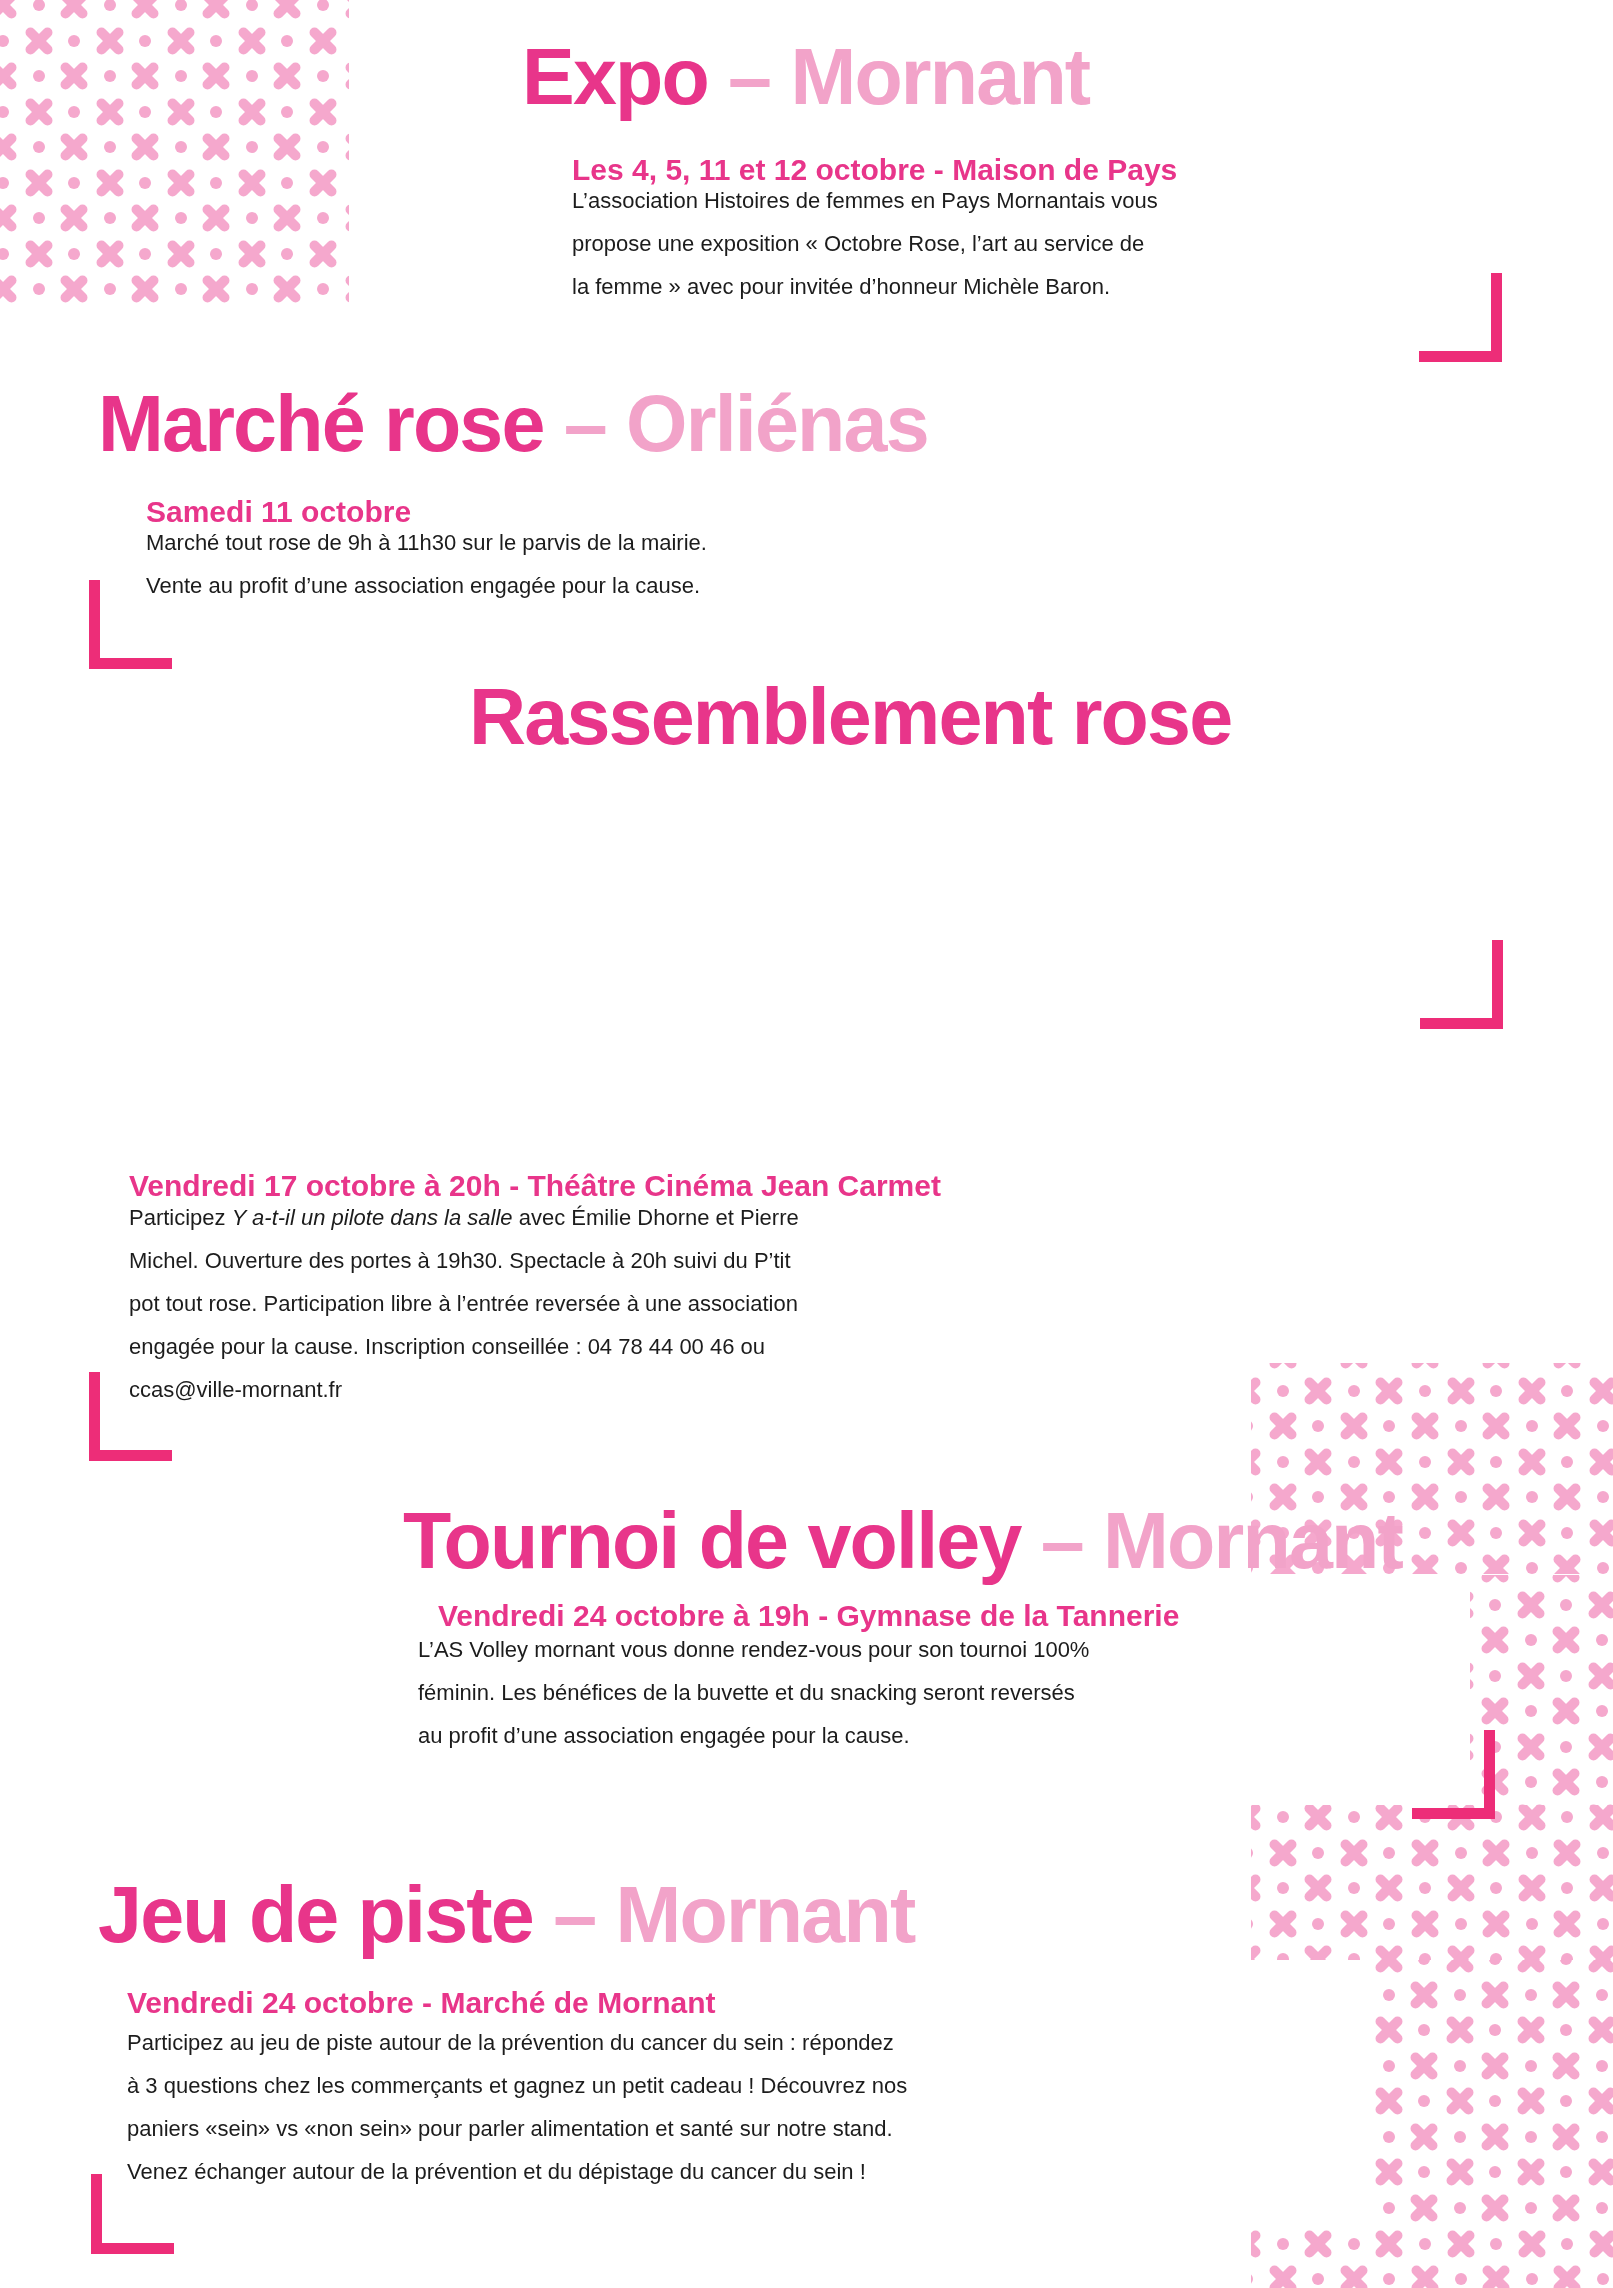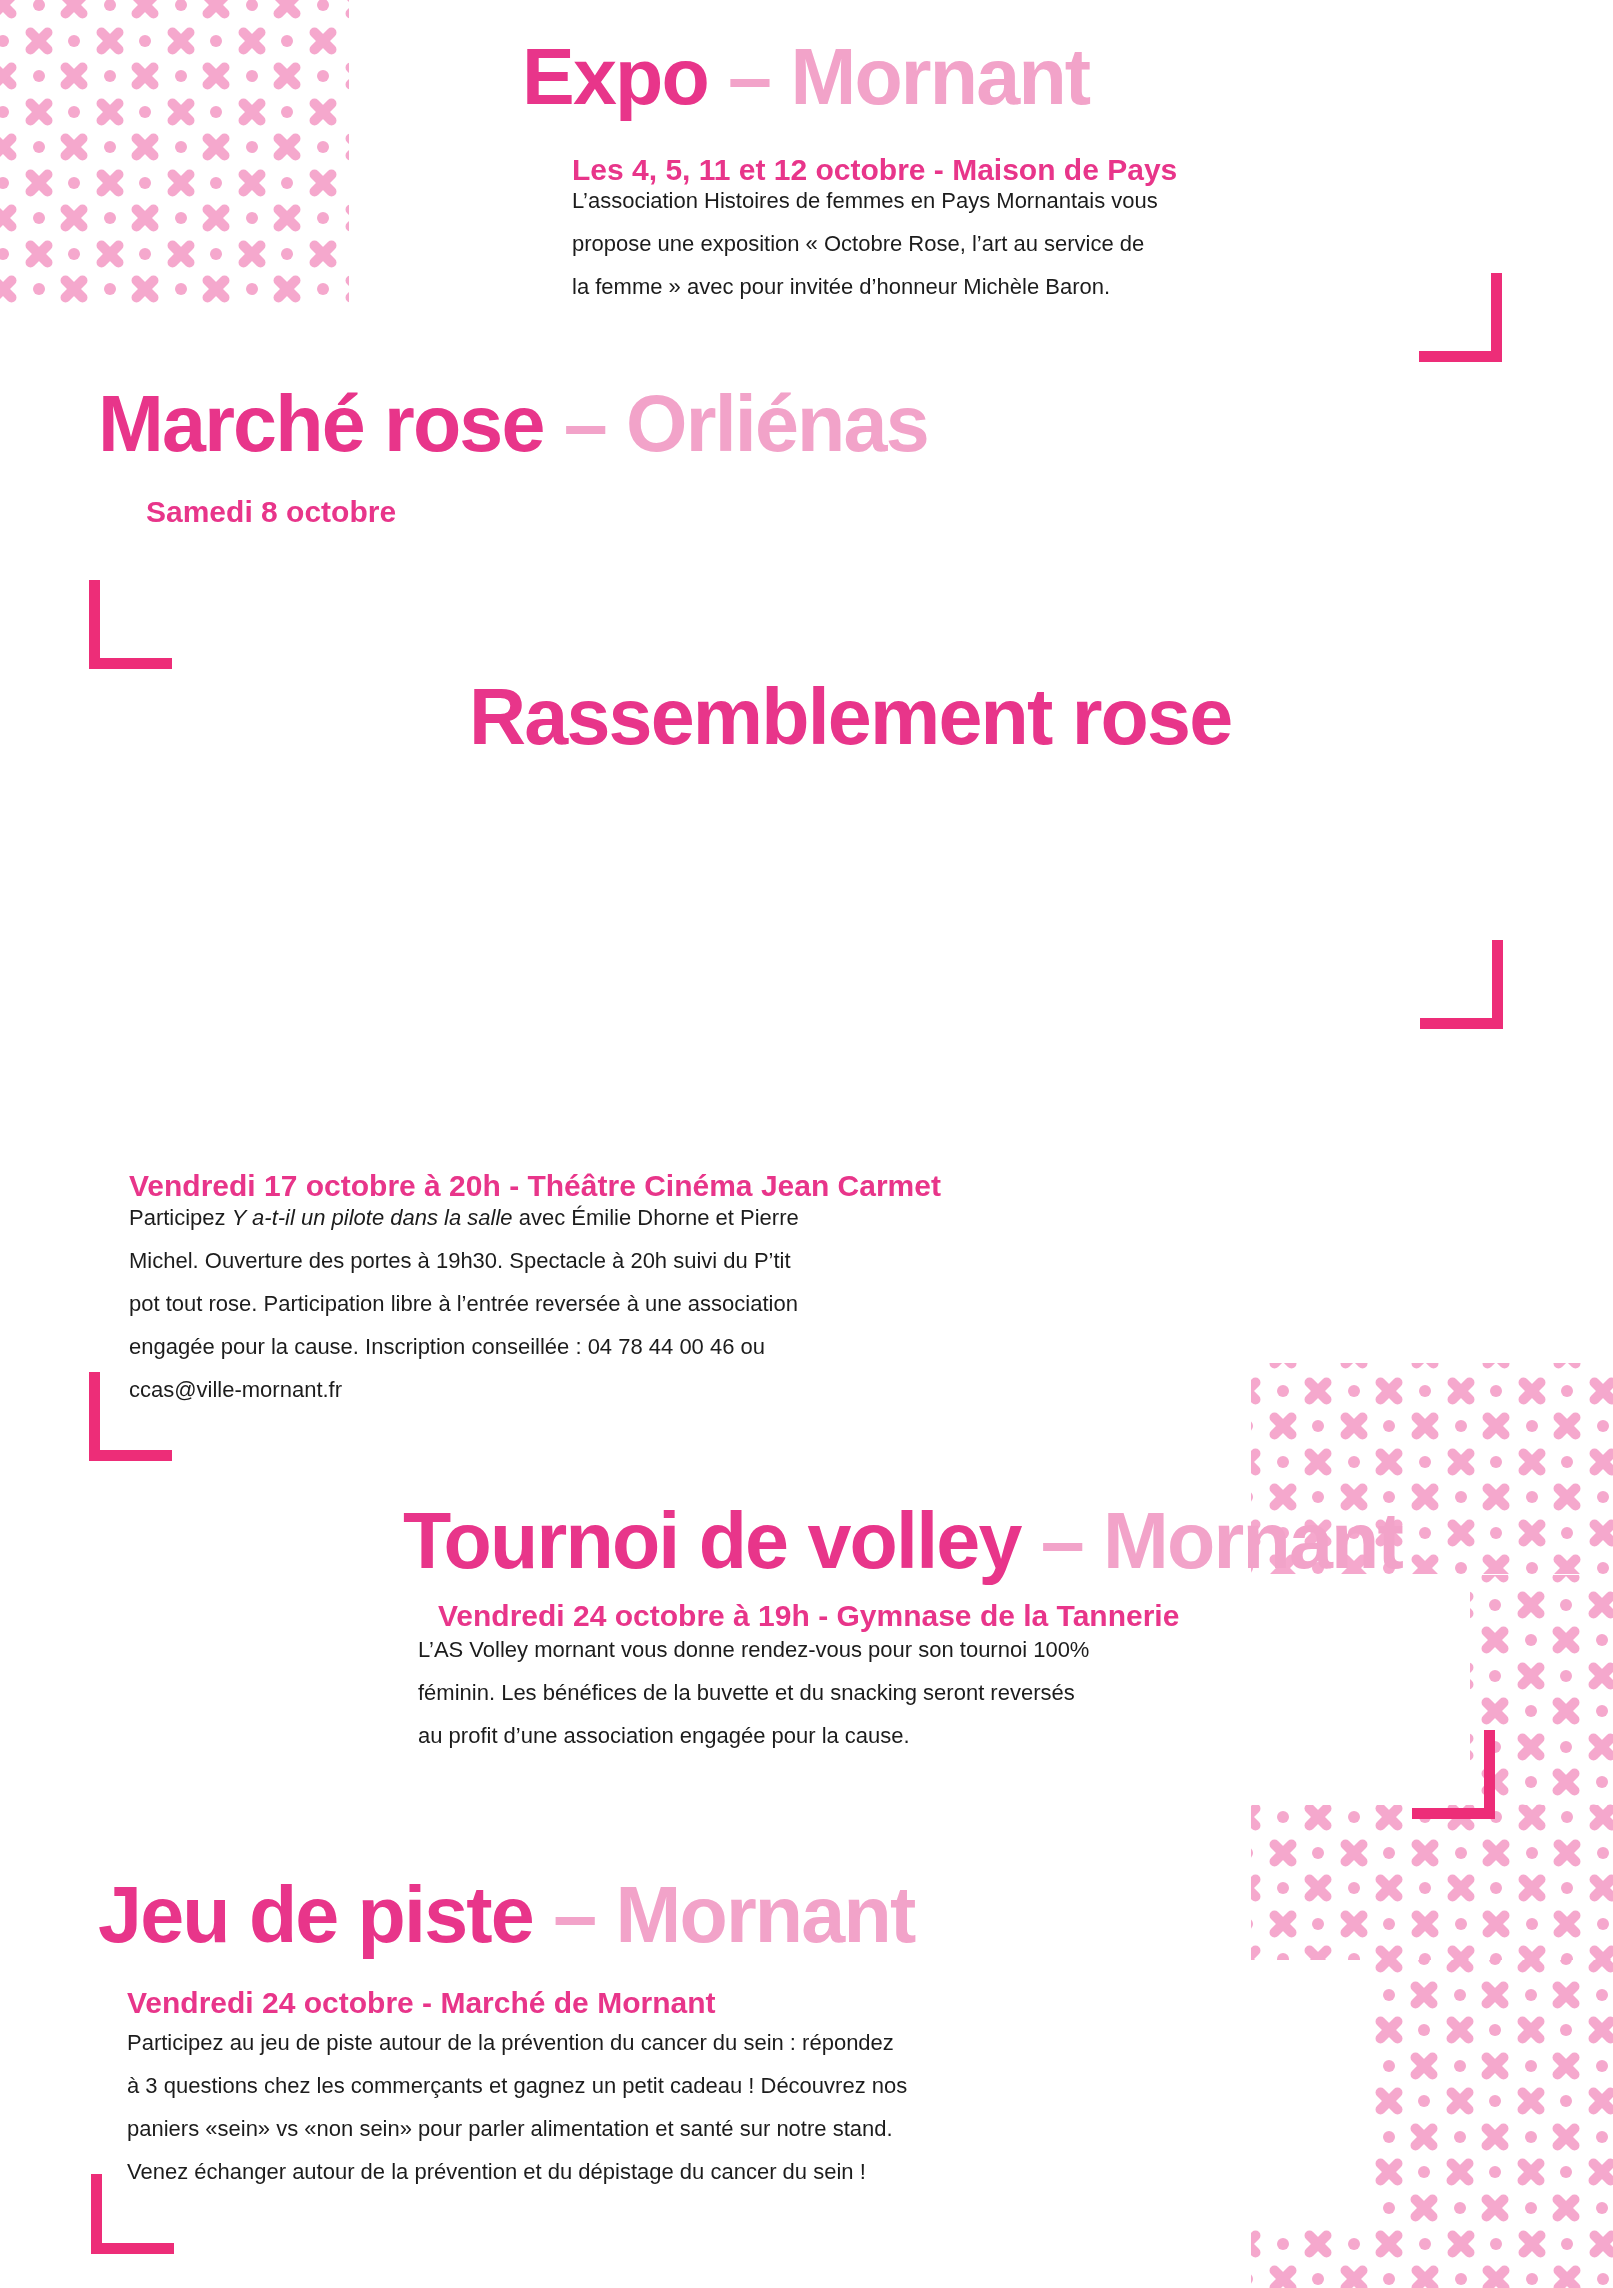--- a/index.html
+++ b/index.html
@@ -441,21 +441,23 @@
     <h2 class="title"><span class="t-dark">Expo</span> <span class="t-light">– Mornant</span></h2>
   </div>
   <p class="sec subtitle" style="left:572px;top:151px;">Les 4, 5, 11 et 12 octobre - Maison de Pays</p>
   <p class="sec body-text" style="left:572px;top:179px;">L’association Histoires de femmes en Pays Mornantais vous
 propose une exposition « Octobre Rose, l’art au service de
 la femme » avec pour invitée d’honneur Michèle Baron.</p>
 
   <div class="sec" style="left:98px;top:384px;">
     <h2 class="title"><span class="t-dark">Marché rose</span> <span class="t-light">– Orliénas</span></h2>
   </div>
-  <p class="sec subtitle" style="left:146px;top:493px;">Samedi 8 octobre</p>
+  <p class="sec subtitle" style="left:146px;top:493px;">Samedi 11 octobre</p>
+  <p class="sec body-text" style="left:146px;top:521px;">Marché tout rose de 9h à 11h30 sur le parvis de la mairie.
+Vente au profit d’une association engagée pour la cause.</p>
 
   <div class="sec" style="left:469px;top:679px;">
     <h2 class="title stacked"><span class="t-dark">Rassemblement rose</span></h2>
   </div>
 
   <p class="sec subtitle" style="left:129px;top:1167px;">Vendredi 17 octobre à 20h - Théâtre Cinéma Jean Carmet</p>
   <p class="sec body-text" style="left:129px;top:1196px;"><span>Participez </span><span class="it">Y a-t-il un pilote dans la salle</span><span> avec Émilie Dhorne et Pierre
 Michel. Ouverture des portes à 19h30. Spectacle à 20h suivi du P’tit
 pot tout rose. Participation libre à l’entrée reversée à une association
 engagée pour la cause. Inscription conseillée : 04 78 44 00 46 ou

